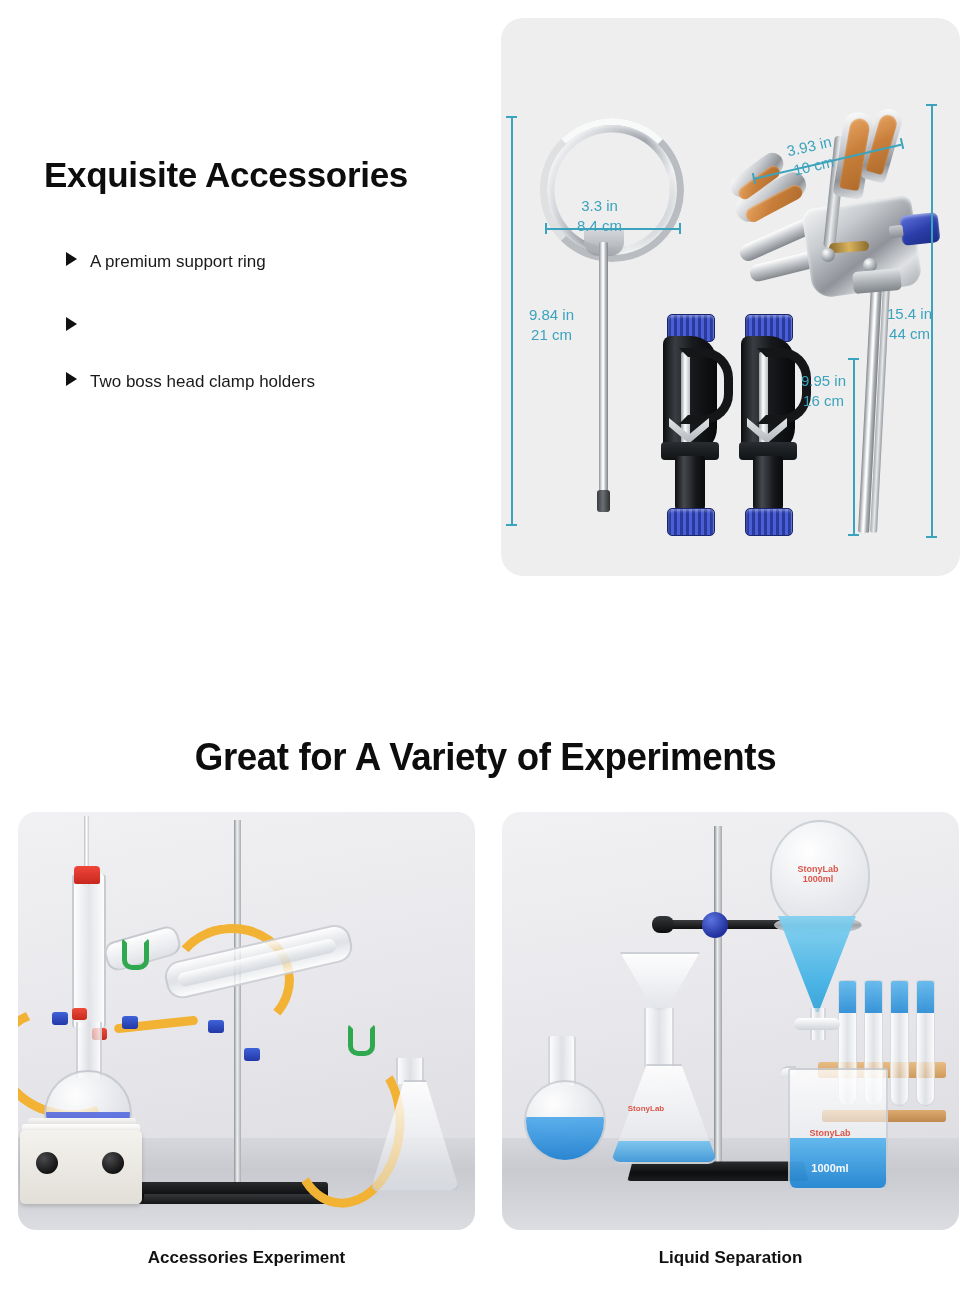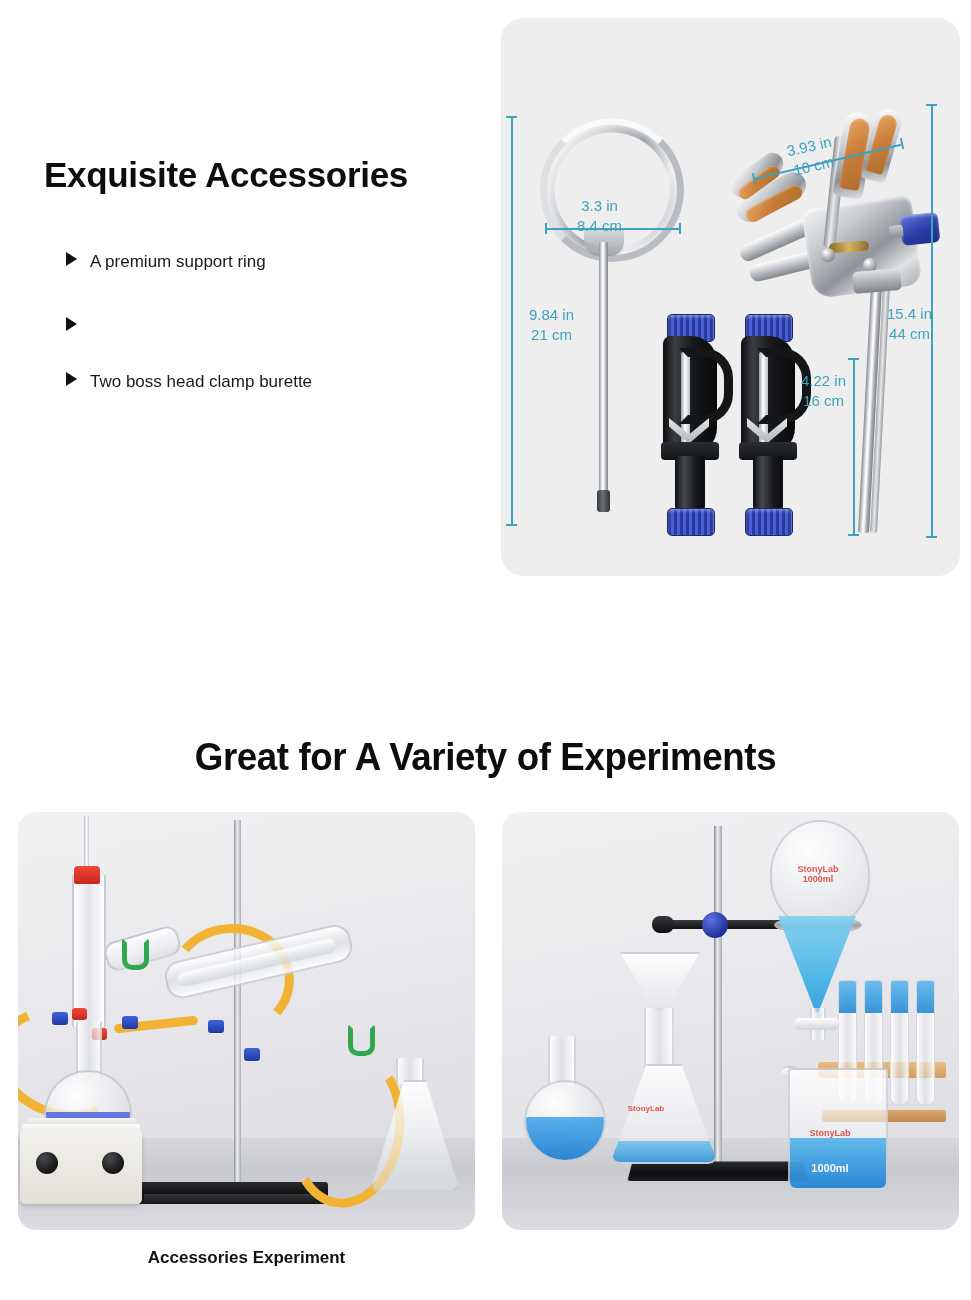--- a/index.html
+++ b/index.html
@@ -375,21 +375,21 @@
     <div class="feature-list">
       <div class="feature-item">
         <span class="bullet-tri"></span>
         <span class="feature-text">A premium support ring</span>
       </div>
       <div class="feature-item">
         <span class="bullet-tri"></span>
       </div>
       <div class="feature-item">
         <span class="bullet-tri"></span>
-        <span class="feature-text">Two boss head clamp burette</span>
+        <span class="feature-text">Two boss head clamp holders</span>
       </div>
     </div>
 
     <div class="product-panel">
       <div class="pp-inner">
 
         <div class="ring-wrap">
           <div class="ring-circle"></div>
           <div class="ring-circle-hl"></div>
           <div class="ring-joint"></div>
@@ -462,21 +462,21 @@
         <div class="dim-cap dim-cap-h" style="left:400px;top:120px;transform:rotate(-13deg);"></div>
         <div class="dim-label diag" style="left:284px;top:124px;">
           <span>3.93 in</span><br>
           <span>10 cm</span>
         </div>
 
         <div class="dim-line dim-v" style="left:352px;top:340px;height:178px;"></div>
         <div class="dim-cap dim-cap-v" style="left:347px;top:340px;"></div>
         <div class="dim-cap dim-cap-v" style="left:347px;top:516px;"></div>
         <div class="dim-label" style="left:300px;top:353px;">
-          <span>4.22 in</span><br>
+          <span>9.95 in</span><br>
           <span>16 cm</span>
         </div>
 
         <div class="dim-line dim-v" style="left:430px;top:86px;height:434px;"></div>
         <div class="dim-cap dim-cap-v" style="left:425px;top:86px;"></div>
         <div class="dim-cap dim-cap-v" style="left:425px;top:518px;"></div>
         <div class="dim-label" style="left:386px;top:286px;">
           <span>15.4 in</span><br>
           <span>44 cm</span>
         </div>
@@ -585,14 +585,15 @@
       </div>
 
       <div class="ls-beaker-spout"></div>
       <div class="ls-beaker">
         <div class="ls-beaker-liq"></div>
       </div>
       <div class="ls-label" style="left:300px;top:316px;width:56px;">StonyLab</div>
       <div class="ls-label" style="left:300px;top:350px;width:56px;font-size:11px;color:#ffffff;opacity:.95;">1000ml</div>
     </div>
   </div>
+  <div class="photo-caption cap-right">Liquid Separation</div>
 
 </div>
 
 </body></html>

